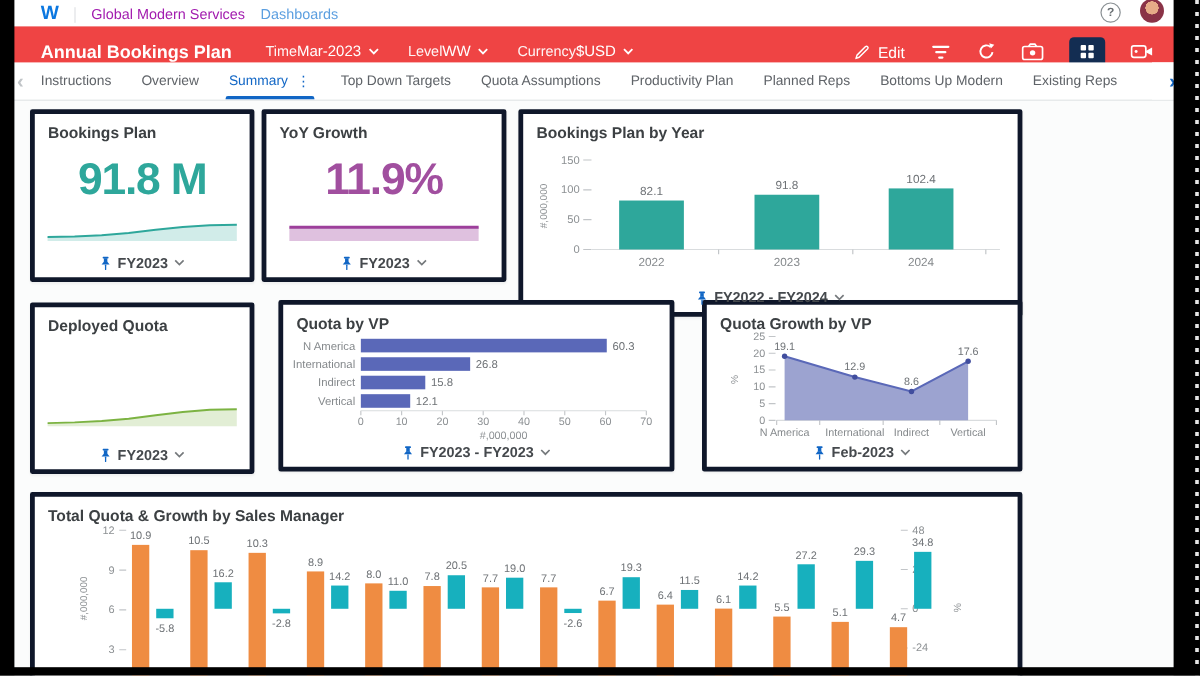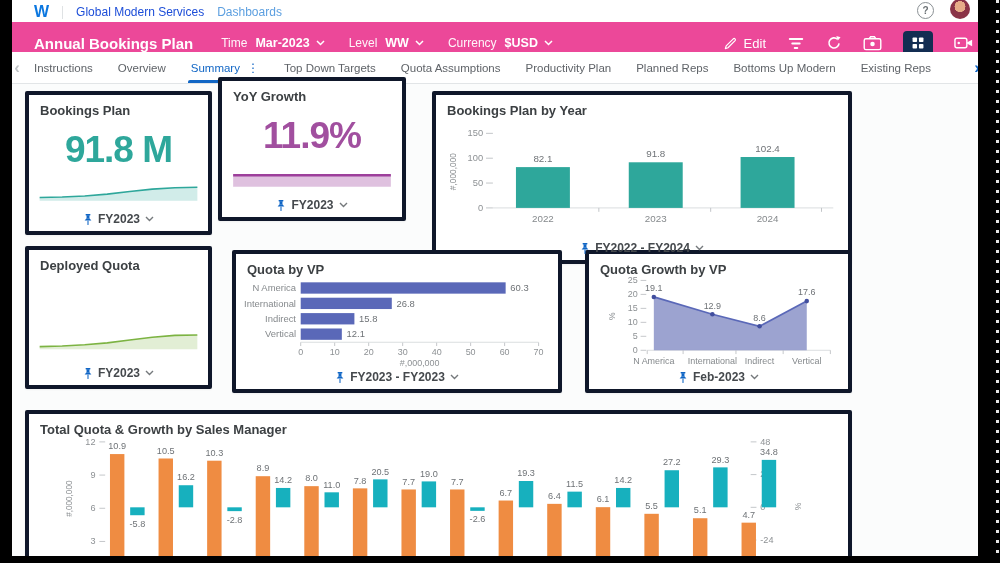--- a/index.html
+++ b/index.html
@@ -5,36 +5,36 @@
   * { box-sizing: border-box; margin: 0; padding: 0; }
   html,body { width:1000px; height:563px; overflow:hidden; background:#000;
     font-family:"Liberation Sans", sans-serif; }
   .stage { position:relative; width:1000px; height:563px; background:#fbfcfc; overflow:hidden; }
 
   
   .topbar { position:absolute; top:0; left:0; right:0; height:22px; background:#fff;
     display:flex; align-items:flex-end; padding:0 30px 3px 34px; }
   .logo { color:#0B77E0; font-weight:bold; font-size:16px; line-height:14px; cursor:pointer; }
   .top-divider { width:1px; height:13px; background:#dfe2e4; margin:0 13px; }
-  .org-name { font-size:12px; color:#1d4ed8; }
+  .org-name { font-size:12px; color:#a21caf; }
   .breadcrumb-link { font-size:12px; color:#5C9FE0; margin-left:13px; cursor:pointer; }
   .top-right { margin-left:auto; display:flex; align-items:flex-end; gap:16px; }
   .help-circle { width:17px; height:17px; border:1.5px solid #8a9094; border-radius:50%;
     color:#6a7074; font-size:10px; font-weight:bold; display:flex; align-items:center;
     justify-content:center; cursor:pointer; }
   .avatar { width:20px; height:20px; border-radius:50%; cursor:pointer;
     background:radial-gradient(circle at 50% 38%, #e6ac88 0 34%, #8a3347 35% 75%, #5a1f2e 100%); }
 
   
-  .cmdbar { position:absolute; top:22px; left:0; right:0; height:42px; background:#ec4899;
+  .cmdbar { position:absolute; top:22px; left:0; right:12px; height:42px; background:#ef4444;
     display:flex; align-items:center; padding:0 26px 0 34px; color:#fff; }
   .cmd-title { font-size:15px; font-weight:bold; margin-right:28px; white-space:nowrap; }
   .filter { display:flex; align-items:center; margin-right:24px; cursor:pointer; }
   .filter .flabel { font-size:12px; font-weight:400; opacity:.95; }
-  .filter .fvalue { font-size:12.5px; font-weight:bold; margin-left:8px;text-align:center; }
+  .filter .fvalue { font-size:12.5px; font-weight:normal; margin-left:0;text-align:center; }
   .filter svg { margin-left:6px; }
   .cmd-right { margin-left:auto; display:flex; align-items:center; gap:21px; }
   .cmd-btn { display:flex; align-items:center; gap:6px; cursor:pointer; color:#fff;
     font-size:13px; }
   .grid-btn { width:30px; height:25px; background:#132D52; border-radius:4px;
     display:flex; align-items:center; justify-content:center; cursor:pointer; }
 
   
   .tabbar { position:absolute; top:52px; left:0; right:0; height:32px; background:#fff;
     border-bottom:1px solid #e2e5e7; display:flex; align-items:stretch; }
@@ -192,21 +192,21 @@
           <path d="M1.8 7.6L3.9 5h3.2l2.1 2.6z"></path>
           <rect x="4.9" y="7.6" width="1.2" height="5" rx="0.6"></rect>
         </svg>
       <span>FY2023</span>
       <svg width="9" height="6" viewBox="0 0 9 6">
           <path d="M1 1l3.5 3.5L8 1" fill="none" stroke="#75797c" stroke-width="1.4"></path>
         </svg>
     </div>
   </section>
 
-  <section class="card" style="left:218px;top:77px;width:188px;height:144px">
+  <section class="card" style="left:218px;top:91px;width:204px;height:144px">
     <h3>YoY Growth</h3>
     <div class="kpi-value" style="color:#A14F9F">11.9%</div>
     <svg class="chart-svg" id="svg-kpi-yoy" viewBox="0 0 187 144">
         <polygon points="10,99.9 177,99.9 177,112 10,112" fill="#9D3F9B" opacity="0.32"></polygon>
         <polyline points="10,99.9 177,99.9" fill="none" stroke="#9D3F9B" stroke-width="2.6"></polyline>
       </svg>
     <div class="pin-row">
       <svg width="10" height="13" viewBox="0 0 11 13" fill="#1166C5">
           <rect x="2.8" y="0.4" width="5.4" height="1.6" rx="0.6"></rect>
           <rect x="3.9" y="1.8" width="3.2" height="3.4"></rect>
@@ -253,21 +253,21 @@
           <path d="M1.8 7.6L3.9 5h3.2l2.1 2.6z"></path>
           <rect x="4.9" y="7.6" width="1.2" height="5" rx="0.6"></rect>
         </svg>
       <span>FY2022 - FY2024</span>
       <svg width="9" height="6" viewBox="0 0 9 6">
           <path d="M1 1l3.5 3.5L8 1" fill="none" stroke="#75797c" stroke-width="1.4"></path>
         </svg>
     </div>
   </section>
 
-  <section class="card" style="left:25px;top:246px;width:187px;height:143px">
+  <section class="card" style="left:25px;top:252px;width:187px;height:143px">
     <h3>Deployed Quota</h3>
     <svg class="chart-svg" id="svg-kpi-deployed" viewBox="0 0 187 143">
         <polygon points="10,102.36 33.857142857142854,101.7 57.71428571428571,100.38 81.57142857142857,98.4 105.42857142857142,95.32 129.28571428571428,92.46000000000001 153.14285714285714,90.48 177,90.03999999999999 177,105 10,105" fill="#7CB342" opacity="0.22"></polygon>
         <polyline points="10,102.36 33.857142857142854,101.7 57.71428571428571,100.38 81.57142857142857,98.4 105.42857142857142,95.32 129.28571428571428,92.46000000000001 153.14285714285714,90.48 177,90.03999999999999" fill="none" stroke="#7CB342" stroke-width="1.7"></polyline>
       </svg>
     <div class="pin-row">
       <svg width="10" height="13" viewBox="0 0 11 13" fill="#1166C5">
           <rect x="2.8" y="0.4" width="5.4" height="1.6" rx="0.6"></rect>
           <rect x="3.9" y="1.8" width="3.2" height="3.4"></rect>
           <path d="M1.8 7.6L3.9 5h3.2l2.1 2.6z"></path>

